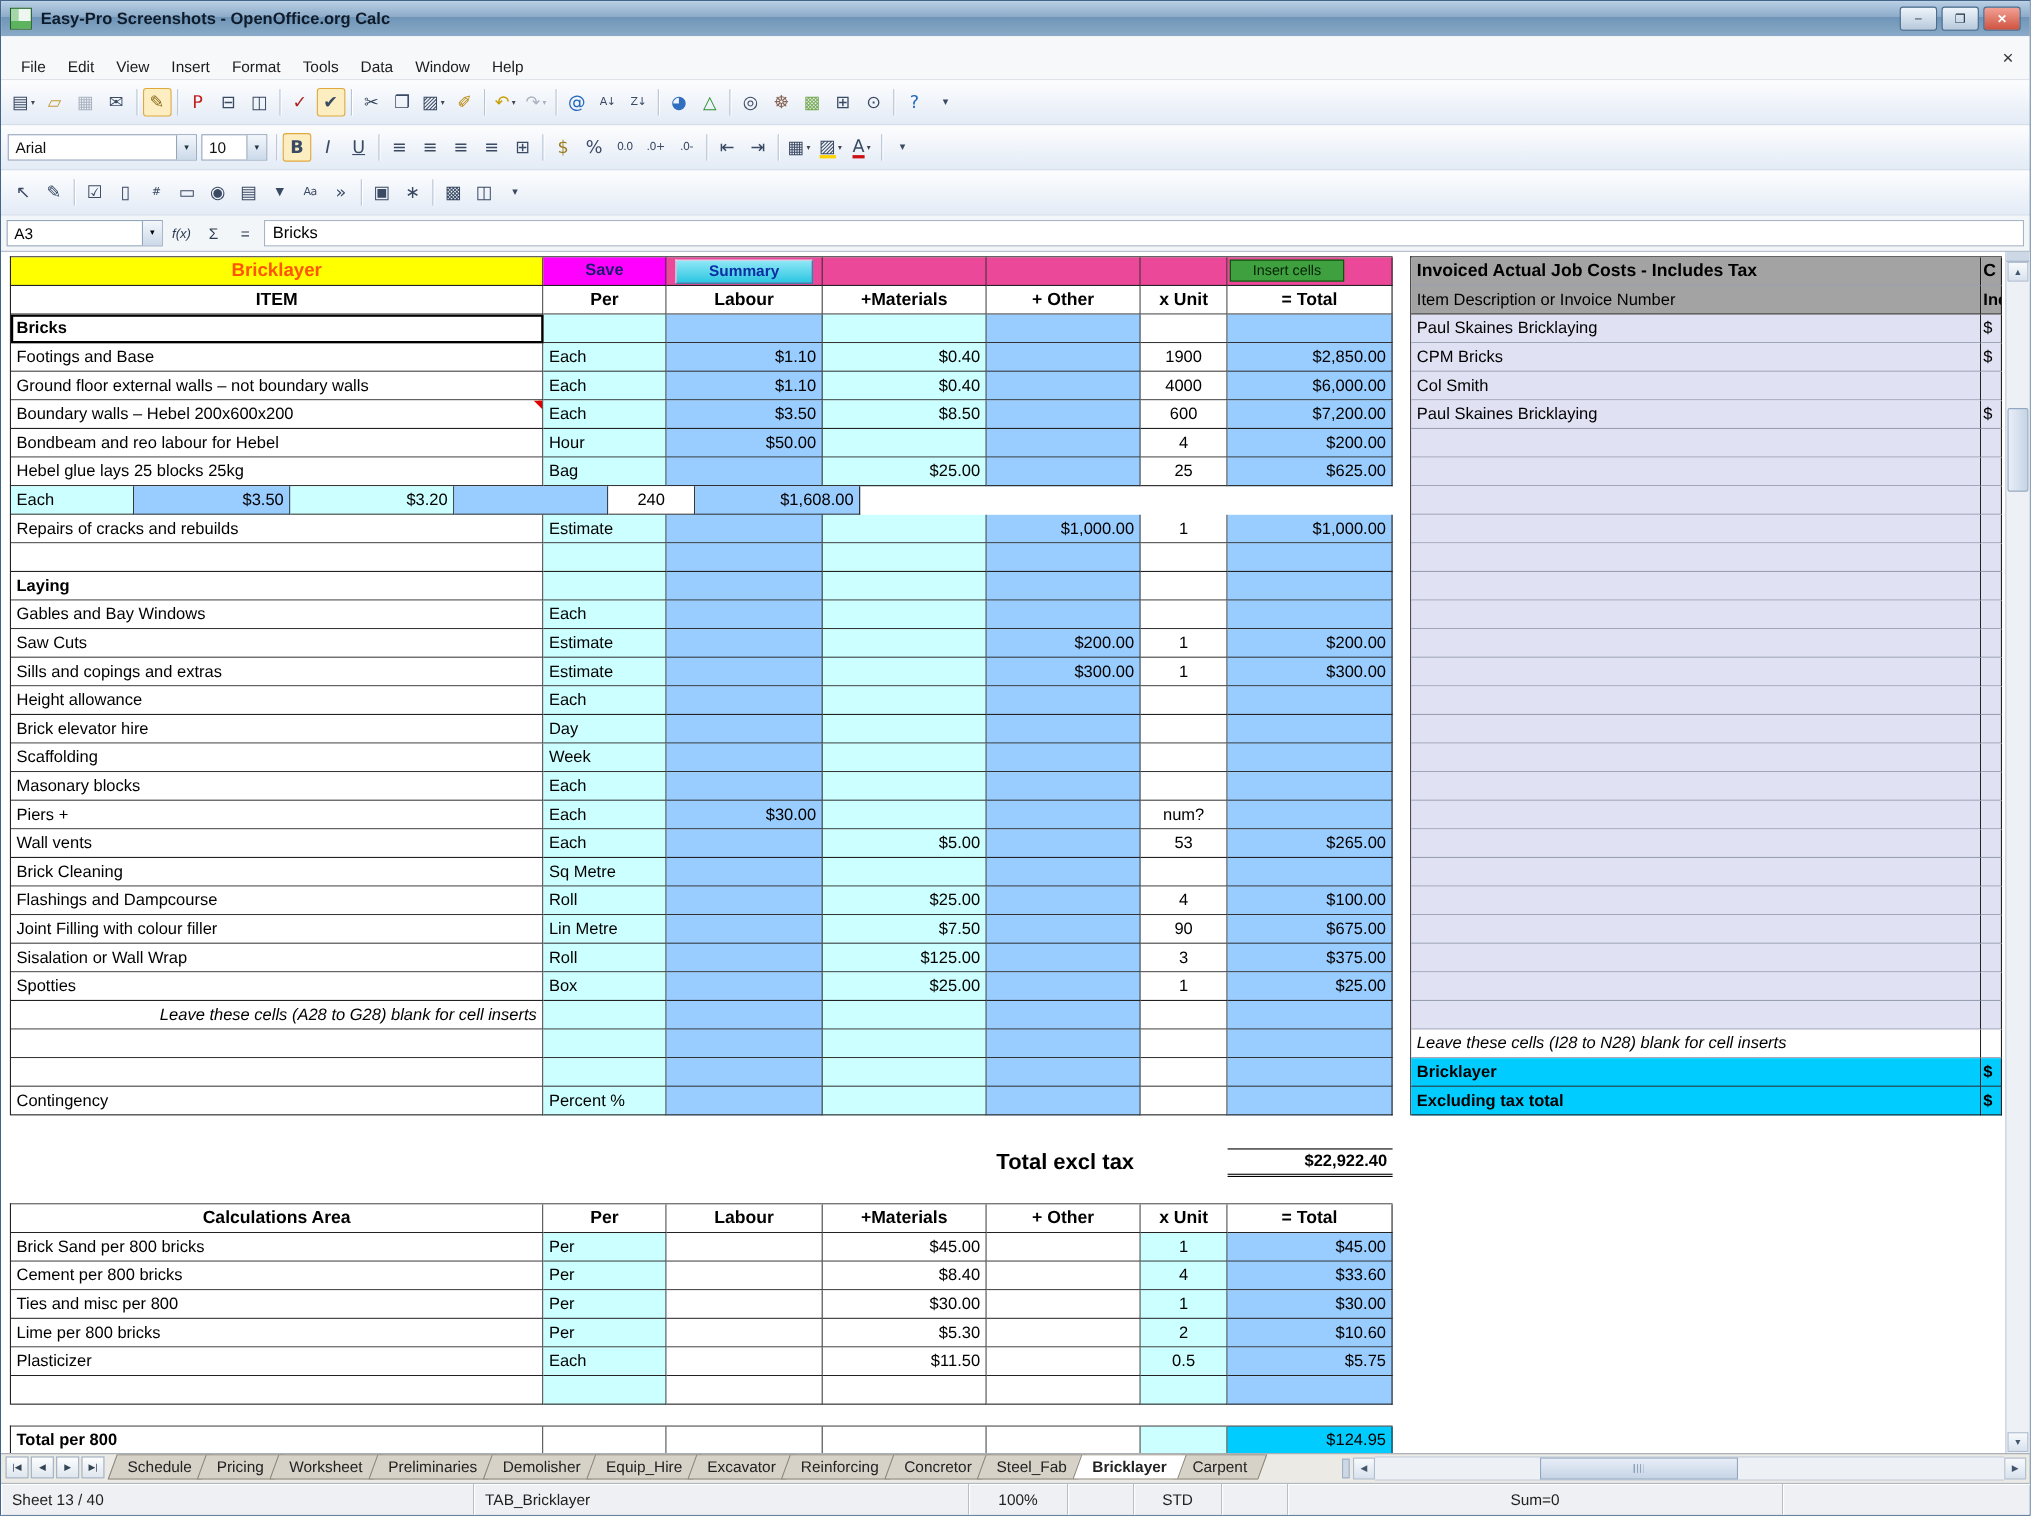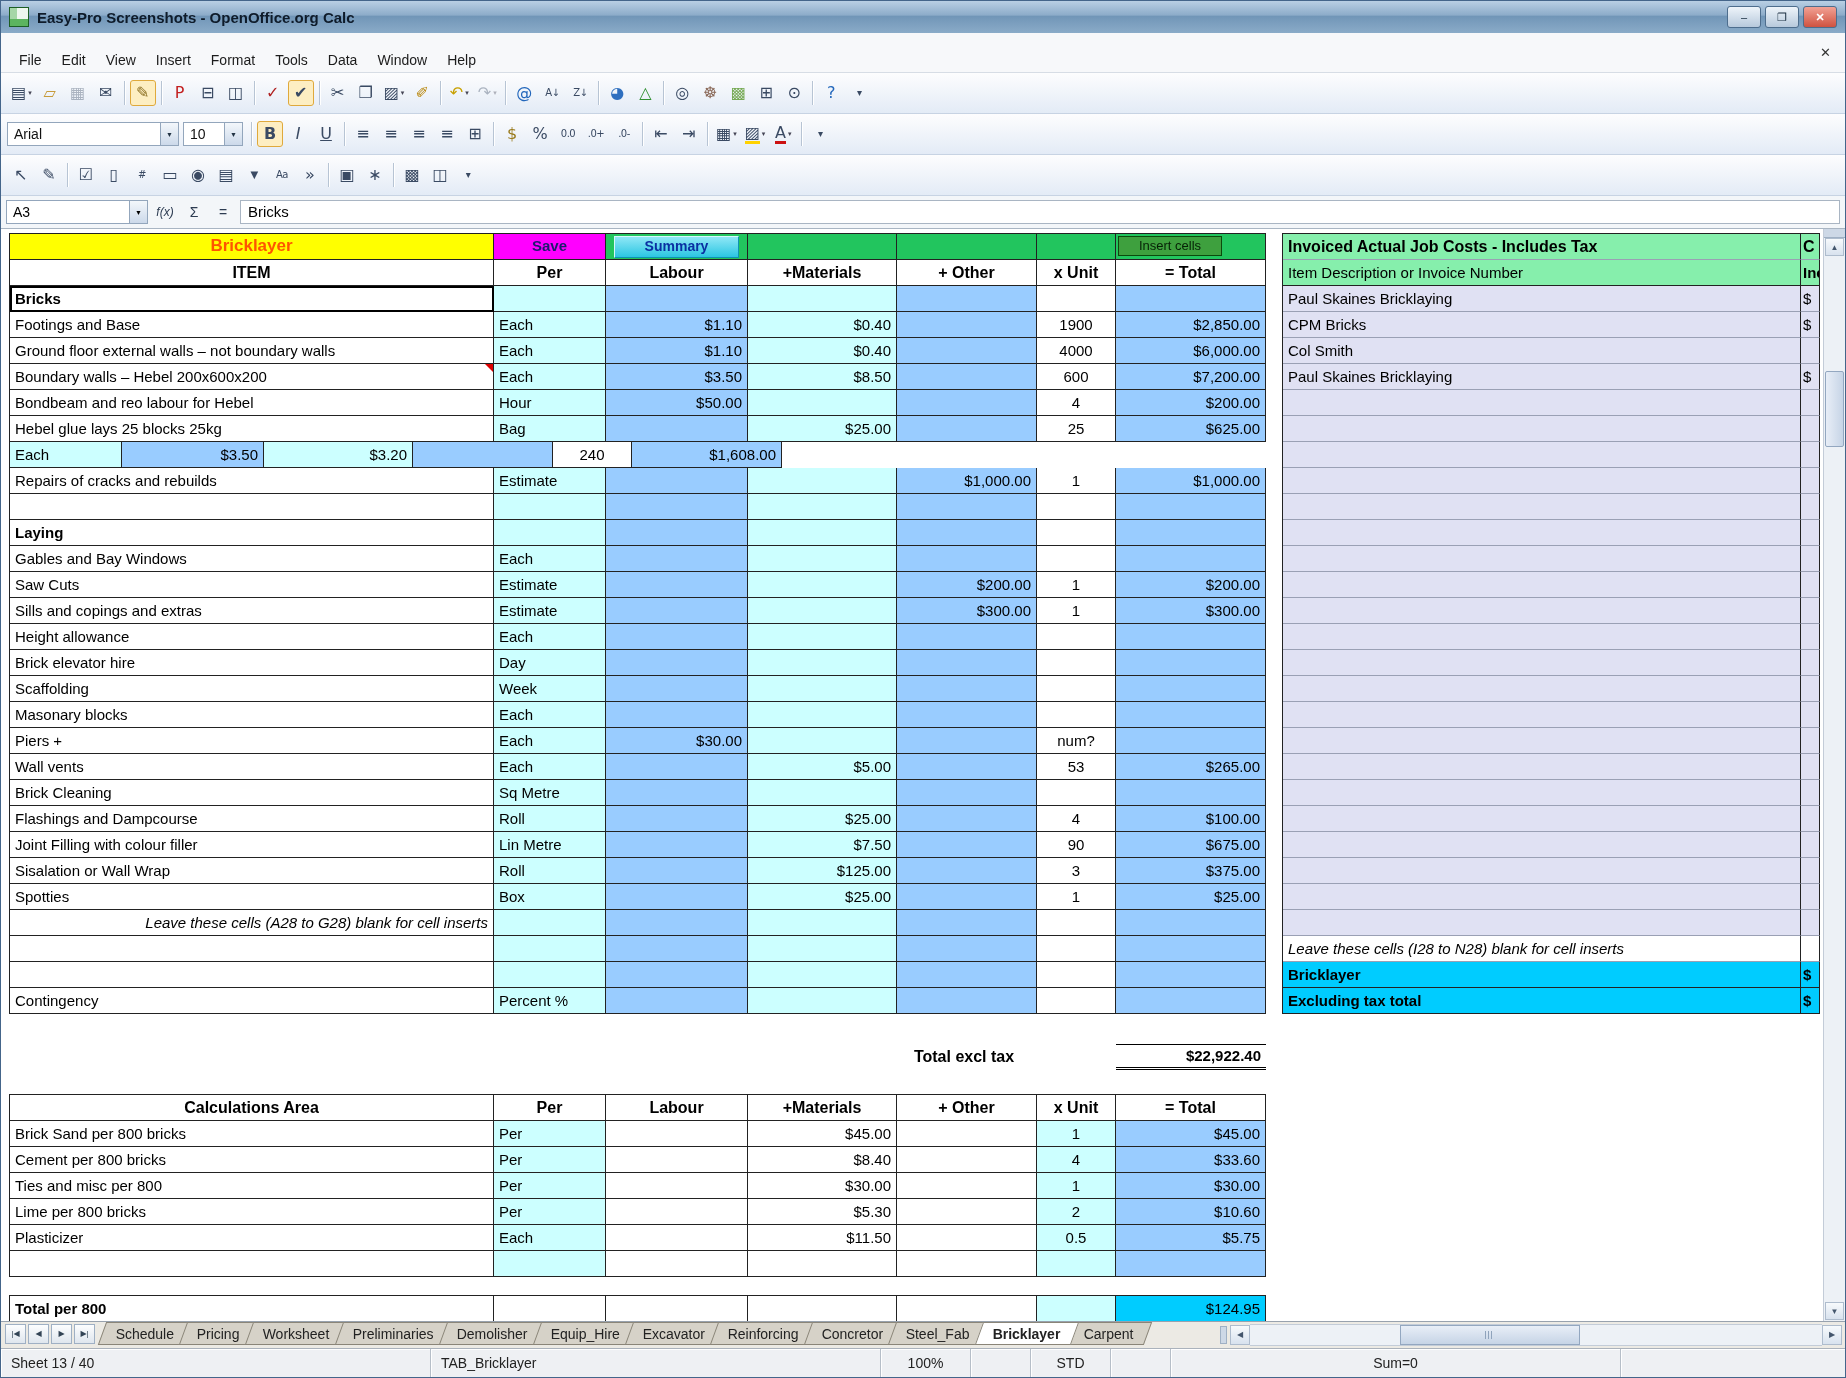--- a/index.html
+++ b/index.html
@@ -73,49 +73,49 @@
   .c-unit{width:79px;text-align:center;}
   .c-total{width:150px;text-align:right;}
   .bg1{background:#ccffff;} .bg2{background:#99ccff;} .bgc{background:#00ccff;}
   .bold{font-weight:bold;} .ital{font-style:italic;text-align:right;}
   .ch{text-align:center !important;font-weight:bold;background:#fff;font-size:16px;}
   .selected{outline:2px solid #000;outline-offset:-2px;z-index:2;}
   .comment::after{content:"";position:absolute;top:0;right:0;border:4px solid transparent;
     border-top-color:#d00;border-right-color:#d00;}
 
   
-  .hb{height:26px;box-sizing:border-box;border-right:1px solid #222;border-bottom:1px solid #222;background:#22c55e;}
+  .hb{height:26px;box-sizing:border-box;border-right:1px solid #222;border-bottom:1px solid #222;background:#ec4899;}
   .hb-title{width:484px;background:#ffff00;color:#ff5500;font-weight:bold;font-size:17px;
     text-align:center;line-height:24px;}
   .hb-save{width:112px;background:#ff00ff;color:#1b1b6e;font-weight:bold;font-size:15px;
     text-align:center;line-height:24px;}
   .hb-sum{width:142px;} .hb-sp1{width:149px;} .hb-sp2{width:140px;} .hb-sp3{width:79px;} .hb-tot{width:150px;}
   .sumbtn{height:20px;margin:2px 8px;background:linear-gradient(#8fe7f6,#2bc6e2);
     border:1px solid #0e93b2;border-top-color:#d6f7fc;border-left-color:#d6f7fc;
     color:#0a2fa2;font-weight:bold;font-size:14px;line-height:18px;text-align:center;}
   .insbtn{height:20px;width:104px;margin:2px 2px;background:#3ea03e;border:1px solid #0c4a0c;
     box-sizing:border-box;color:#062106;font-size:13px;line-height:17px;text-align:center;}
 
   
   .gtrow{display:flex;margin:30px 0 0 1px;height:26px;}
   .gt-sp{width:887px;} .gt-sp2{width:79px;}
-  .gt-label{width:140px;font-weight:bold;font-size:16px;text-align:center;line-height:26px;padding-right:6px;box-sizing:border-box;}
+  .gt-label{width:140px;font-weight:bold;font-size:20px;text-align:right;line-height:26px;padding-right:6px;box-sizing:border-box;}
   .gt-value{width:150px;text-align:right;font-weight:bold;font-size:15px;line-height:22px;
     border-top:1px solid #000;border-bottom:3px double #000;padding:0 5px;box-sizing:border-box;}
   #calctbl{margin-top:24px;}
   #total800{margin-top:14px;border-left:1px solid #222;border-top:1px solid #222;display:inline-flex;}
 
   
   #invpanel{position:absolute;left:1281px;top:4px;border-left:1px solid #222;border-top:1px solid #222;}
   .iprow{display:flex;}
   .ipmain{width:518px;height:26px;line-height:25px;font-size:15px;padding:0 5px;box-sizing:border-box;
     border-right:1px solid #222;border-bottom:1px solid #9aa0b4;white-space:nowrap;overflow:hidden;background:#fff;}
   .ippart{width:19px;height:26px;line-height:25px;font-size:15px;padding:0 2px;box-sizing:border-box;
     border-right:1px solid #222;border-bottom:1px solid #9aa0b4;overflow:hidden;background:#fff;}
-  .iphead .ipmain,.iphead .ippart{background:#86efac;}
+  .iphead .ipmain,.iphead .ippart{background:#a3a3a3;}
   .iphead.first .ipmain,.iphead.first .ippart{font-weight:bold;font-size:16px;}
   .iphead .ippart{font-weight:bold;}
   .iphead.second .ipmain,.iphead.second .ippart{border-bottom:1px solid #222;}
   .lav .ipmain,.lav .ippart{background:#e0e1f3;}
   .white .ipmain,.white .ippart{background:#fff;}
   .white .ipmain{font-style:italic;}
   .cyanrow .ipmain,.cyanrow .ippart{background:#00ccff;font-weight:bold;border-bottom:1px solid #222;}
 
   
   .vscroll{position:absolute;top:0;right:0;width:22px;height:100%;background:#edf1f6;

